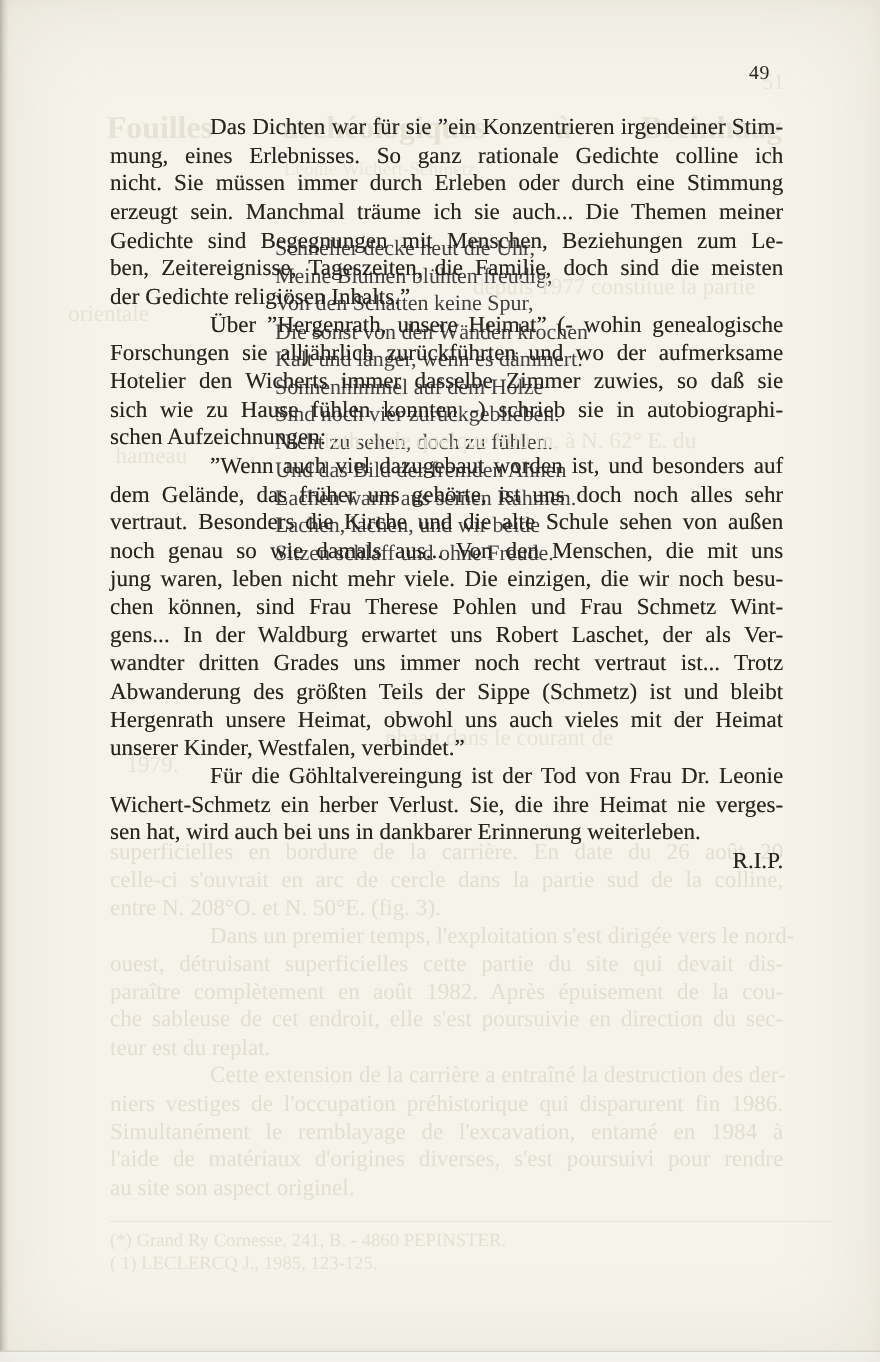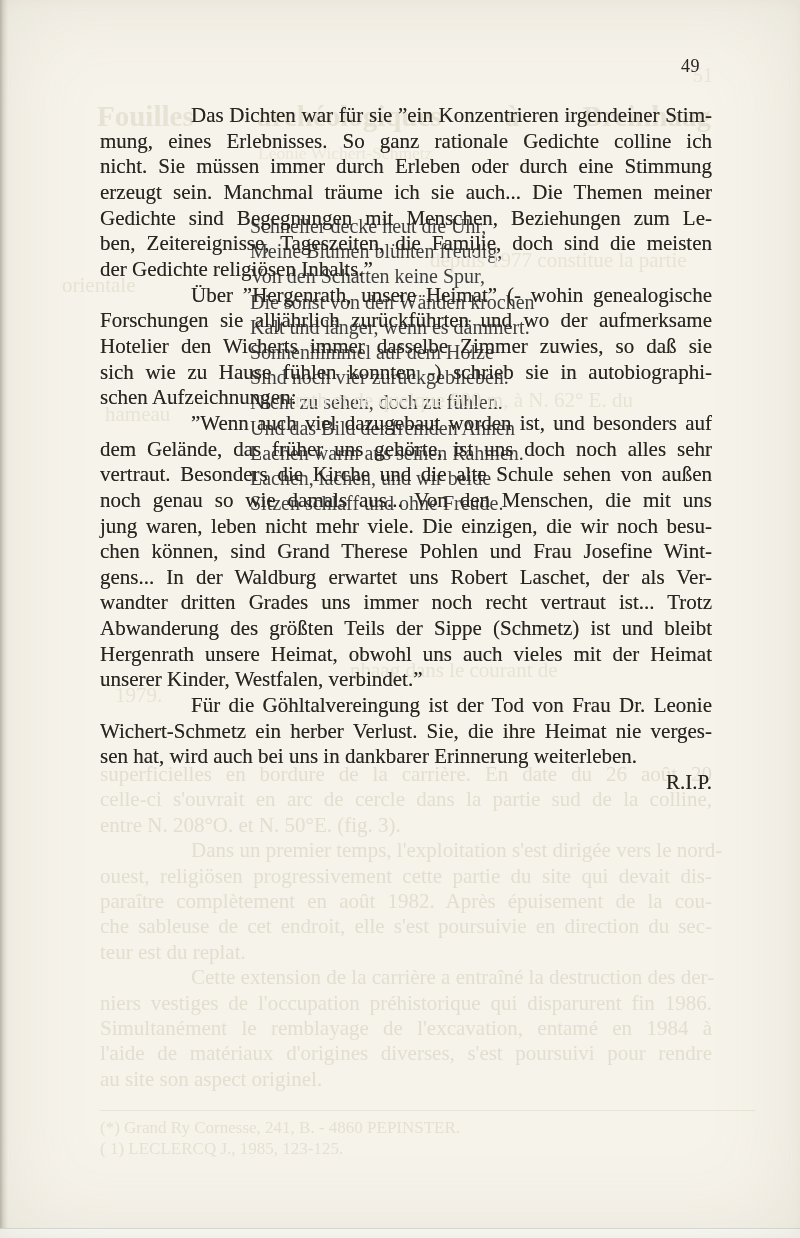--- a/index.html
+++ b/index.html
@@ -97,21 +97,21 @@
       <div class="frag" style="left: 295px; top: 388px;">rath et de quelque 900 m, à N. 62° E. du</div>
       <div class="frag" style="left: 105px; top: 402px;">hameau</div>
       <div class="frag" style="left: 350px; top: 658px;">nhaag dans le courant de</div>
       <div class="frag" style="left: 115px; top: 683px;">1979.</div>
     </div>
   <div class="bt bt-bottom">
       <div class="tl">superficielles en bordure de la carrière. En date du 26 août 20</div>
       <div class="tl">celle-ci s'ouvrait en arc de cercle dans la partie sud de la colline,</div>
       <div class="tl end">entre N. 208°O. et N. 50°E. (fig. 3).</div>
       <div class="tl ind">Dans un premier temps, l'exploitation s'est dirigée vers le nord-</div>
-      <div class="tl">ouest, religiösen progressivement cette partie du site qui devait dis-</div>
+      <div class="tl">ouest, détruisant superficielles cette partie du site qui devait dis-</div>
       <div class="tl">paraître complètement en août 1982. Après épuisement de la cou-</div>
       <div class="tl">che sableuse de cet endroit, elle s'est poursuivie en direction du sec-</div>
       <div class="tl end">teur est du replat.</div>
       <div class="tl ind">Cette extension de la carrière a entraîné la destruction des der-</div>
       <div class="tl">niers vestiges de l'occupation préhistorique qui disparurent fin 1986.</div>
       <div class="tl">Simultanément le remblayage de l'excavation, entamé en 1984 à</div>
       <div class="tl">l'aide de matériaux d'origines diverses, s'est poursuivi pour rendre</div>
       <div class="tl end">au site son aspect originel.</div>
     </div>
   <div class="bt bt-rule"></div>
@@ -132,21 +132,21 @@
       <div class="tl ind">Über ”Hergenrath, unsere Heimat” (- wohin genealogische</div>
       <div class="tl">Forschungen sie alljährlich zurückführten und wo der aufmerksame</div>
       <div class="tl">Hotelier den Wicherts immer dasselbe Zimmer zuwies, so daß sie</div>
       <div class="tl">sich wie zu Hause fühlen konnten -) schrieb sie in autobiographi-</div>
       <div class="tl end">schen Aufzeichnungen:</div>
       <div class="tl ind">”Wenn auch viel dazugebaut worden ist, und besonders auf</div>
       <div class="tl">dem Gelände, das früher uns gehörte, ist uns doch noch alles sehr</div>
       <div class="tl">vertraut. Besonders die Kirche und die alte Schule sehen von außen</div>
       <div class="tl">noch genau so wie damals aus... Von den Menschen, die mit uns</div>
       <div class="tl">jung waren, leben nicht mehr viele. Die einzigen, die wir noch besu-</div>
-      <div class="tl">chen können, sind Grand Therese Pohlen und Frau Josefine Wint-</div>
+      <div class="tl">chen können, sind Frau Therese Pohlen und Frau Schmetz Wint-</div>
       <div class="tl">gens... In der Waldburg erwartet uns Robert Laschet, der als Ver-</div>
       <div class="tl">wandter dritten Grades uns immer noch recht vertraut ist... Trotz</div>
       <div class="tl">Abwanderung des größten Teils der Sippe (Schmetz) ist und bleibt</div>
       <div class="tl">Hergenrath unsere Heimat, obwohl uns auch vieles mit der Heimat</div>
       <div class="tl end">unserer Kinder, Westfalen, verbindet.”</div>
       <div class="tl ind">Für die Göhltalvereingung ist der Tod von Frau Dr. Leonie</div>
       <div class="tl">Wichert-Schmetz ein herber Verlust. Sie, die ihre Heimat nie verges-</div>
       <div class="tl end">sen hat, wird auch bei uns in dankbarer Erinnerung weiterleben.</div>
     </div>
   <div class="rip">R.I.P.</div>

